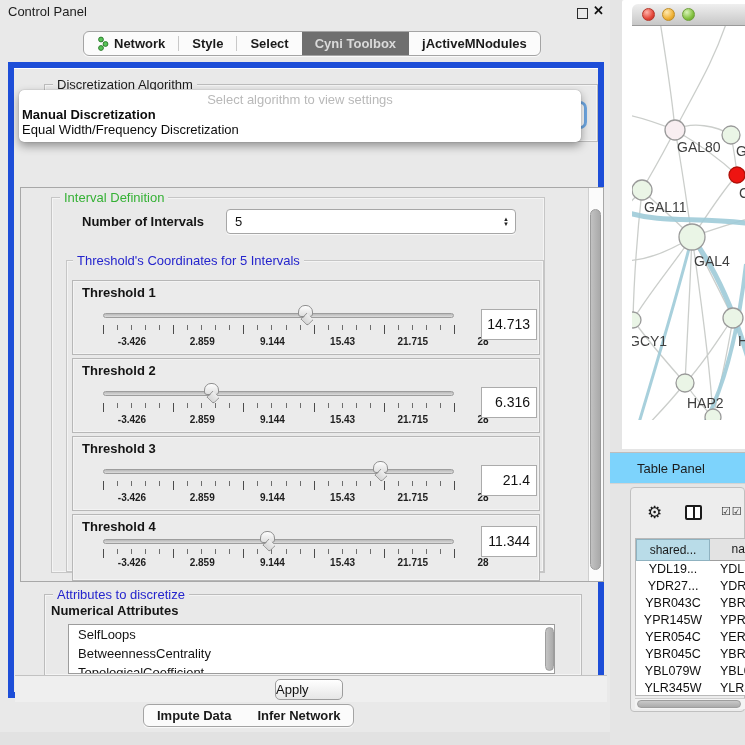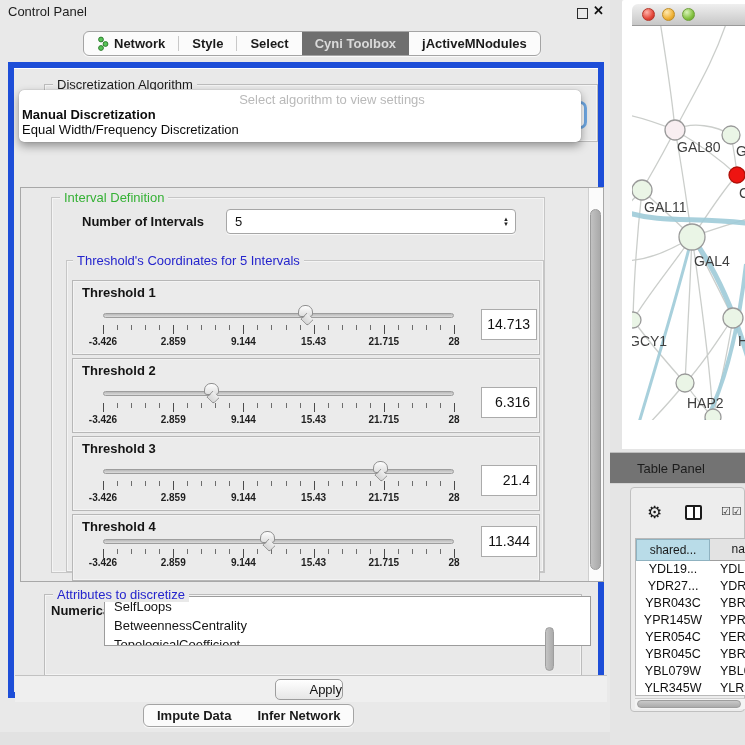--- a/index.html
+++ b/index.html
@@ -26,21 +26,21 @@
 
   .group { position:absolute; border:1px solid #bcbcbc; box-shadow:inset 0 0 0 1px #f4f4f4; }
   .group-label { position:absolute; font-size:13px; background:#e9e9e9; padding:0 4px; color:#1c1c1c; z-index:2; }
   .group-label.green { color:#35b135; }
   .group-label.blue { color:#2525cd; }
 
   
   .algo-combo-behind { position:absolute; left:46px; top:96px; width:542px; height:28px; background:#fff; border:3px solid #6ea7e2; border-radius:7px; z-index:1; }
 
   .algo-popup { position:absolute; left:13px; top:84px; width:562px; height:52px; background:#fff; border-radius:5px; box-shadow:0 4px 10px rgba(0,0,0,.38), 0 0 1px rgba(0,0,0,.4); z-index:10; }
-  .algo-hint { position:absolute; left:0; top:2px; width:100%; text-align:center; font-size:13px; color:#b9b9b9;margin-left:32px; }
+  .algo-hint { position:absolute; left:0; top:2px; width:100%; text-align:center; font-size:13px; color:#b9b9b9; }
   .algo-opt { position:absolute; left:3px; font-size:13px; color:#0c0c0c; white-space:nowrap; }
   .algo-opt.b { top:17px; font-weight:700; }
   .algo-opt.r { top:32px; }
 
   .combo { position:absolute; background:#fff; border:1px solid #a6a6a6; border-radius:4px; font-size:13px; color:#111; display:flex; align-items:center; padding:0 8px; box-shadow:0 1px 0 rgba(255,255,255,.7); }
   .combo .spin { position:absolute; right:6px; top:50%; transform:translateY(-50%); display:flex; flex-direction:column; line-height:5px; font-size:6px; color:#222; text-align:center; }
 
   .scrollpane { position:absolute; left:14px; top:181px; width:584px; height:395px; border:1px solid #a8a8a8; background:#e9e9e9; }
   .vsb-track { position:absolute; right:0; top:0; width:15px; height:100%; background:#fbfbfb; border-left:1px solid #cfcfcf; }
   .vsb-thumb { position:absolute; right:2px; top:21px; width:11px; height:361px; border-radius:6px; background:linear-gradient(90deg,#c2c2c2,#a9a9a9); border:1px solid #9b9b9b; }
@@ -49,42 +49,42 @@
 
   .thr-panel { position:absolute; left:5px; width:468px; border:1px solid #b7b7b7; background:#ebebeb; box-shadow:inset 0 0 0 1px #f3f3f3; }
   .thr-label { position:absolute; left:9px; top:4px; font-size:13px; font-weight:700; color:#141414; }
   .sl-track { position:absolute; left:30px; width:351px; height:5px; border:1px solid #9d9d9d; border-radius:3px; background:linear-gradient(#b9b9b9,#dcdcdc); }
   .sl-thumb { position:absolute; width:15px; height:12px; background:linear-gradient(#fdfdfd,#dfdfdf); border:1px solid #8f8f8f; border-radius:7px 7px 3px 3px; z-index:2; }
   .sl-thumb::after { content:""; position:absolute; left:2.5px; top:9px; width:8px; height:8px; background:linear-gradient(#eee,#d5d5d5); border:1px solid #8f8f8f; border-top:none; transform:rotate(45deg); border-radius:0 0 3px 0; }
   .ticks-minor { position:absolute; left:30px; width:352px; height:5px;
     background:repeating-linear-gradient(to right,#6d6d6d 0 1px,transparent 1px 14.04px); }
   .ticks-major { position:absolute; left:30px; width:352px; height:9px;
     background:repeating-linear-gradient(to right,#4c4c4c 0 1px,transparent 1px 70.2px); }
-  .tick-lab { position:absolute; transform:translateX(-50%); font-size:10px; font-weight:700; color:#1e1e1e; white-space:nowrap; }
+  .tick-lab { position:absolute; transform:translateX(-50%); font-size:10px; font-weight:700; color:#1e1e1e; white-space:nowrap;margin-left:29px; }
   .val-box { position:absolute; left:408px; width:56px; height:31px; background:#fff; border:1px solid #ababab; font-size:14px; color:#111; text-align:right; padding:6px 6px 0 0; }
 
   .attr-list { position:absolute; left:62px; top:618px; width:487px; height:50px; background:#fff; border:1px solid #9c9c9c; overflow:hidden; }
   .attr-item { font-size:13px; color:#141414; line-height:19px; padding-left:9px; white-space:nowrap; }
   .attr-sb { position:absolute; left:475px; top:2px; width:9px; height:44px; border-radius:5px; background:linear-gradient(90deg,#c4c4c4,#ababab); border:1px solid #9e9e9e; }
 
   .apply-strip { position:absolute; left:1px; top:607px; width:592px; height:27px; background:#efefef; border-top:1px solid #c2c2c2; }
-  .apply-btn { position:absolute; left:260px; top:3px; width:68px; height:21px; background:linear-gradient(#fff,#e6e6e6); border:1px solid #9d9d9d; border-radius:5px; font-size:13px; color:#111; text-align:right; line-height:19px; }
+  .apply-btn { position:absolute; left:260px; top:3px; width:68px; height:21px; background:linear-gradient(#fff,#e6e6e6); border:1px solid #9d9d9d; border-radius:5px; font-size:13px; color:#111; text-align:left; line-height:19px; }
 
   
   .right-bg { position:absolute; left:610px; top:0; width:135px; height:745px; background:#e5e5e5; }
 
   .net-window { position:absolute; left:622px; top:0; width:123px; height:449px; background:#ffffff; border-top-left-radius:2px; }
   .net-titlebar { position:absolute; left:10px; top:4px; width:113px; height:22px; background:linear-gradient(#efefef,#c7c7c7); border-top-left-radius:6px; border-bottom:1px solid #9a9a9a; }
   .light { position:absolute; top:4px; width:13px; height:13px; border-radius:50%; }
   .light.red { left:10px; background:radial-gradient(circle at 35% 30%, #ffb3a9, #e4473a 60%, #b02c22); border:1px solid #b5352a; }
   .light.yellow { left:30px; background:radial-gradient(circle at 35% 30%, #ffe9b0, #efb237 60%, #c68a1f); border:1px solid #c08d26; }
   .light.green { left:50px; background:radial-gradient(circle at 35% 30%, #d8f3b7, #83c140 60%, #5f9a28); border:1px solid #6e9f3a; }
   .net-canvas { position:absolute; left:10px; top:26px; width:113px; height:394px; background:#fff; overflow:hidden; }
 
-  .table-panel-hdr { position:absolute; left:610px; top:452px; width:135px; height:32px; background:#737373; border-top:1px solid #bdbdbd; border-bottom:1px solid #d4d4d4; }
+  .table-panel-hdr { position:absolute; left:610px; top:452px; width:135px; height:32px; background:#7dd3fc; border-top:1px solid #bdbdbd; border-bottom:1px solid #d4d4d4; }
   .table-panel-hdr span { position:absolute; left:27px; top:8px; font-size:13px; color:#1c1c1c; }
   .tp-body { position:absolute; left:630px; top:487px; width:115px; height:225px; background:#ededed; border:1px solid #c0c0c0; border-radius:4px; }
   .tp-toolbar { position:absolute; left:0; top:8px; width:115px; height:36px; }
   .gear-ic { position:absolute; left:16px; top:6px; font-size:17px; color:#1b1b1b; }
   .cols-ic { position:absolute; left:54px; top:9px; width:17px; height:15px; border:2px solid #1b1b1b; border-radius:2px; background:#fff; }
   .cols-ic::after { content:""; position:absolute; left:5.5px; top:0; width:2px; height:11px; background:#1b1b1b; }
   .checks-ic { position:absolute; left:90px; top:9px; font-size:11px; color:#1b1b1b; letter-spacing:1px; white-space:nowrap; }
   .tbl { position:absolute; left:4px; top:50px; width:112px; height:158px; overflow:hidden; background:#fff; border:1px solid #b9b9b9; border-right:none; }
   .tbl-head { display:flex; height:22px; }
   .tbl-head .hc { width:74px; flex:0 0 74px; font-size:12px; color:#1a1a1a; text-align:center; line-height:21px; border-right:1px solid #a9bfc9; border-bottom:1px solid #9f9f9f; background:#e3e3e3; }
@@ -230,21 +230,21 @@
 
         <div class="vsb-track">
             <div class="vsb-thumb"></div>
           </div>
       </div>
 
       <div class="group" style="left:30px; top:526px; width:538px; height:81px; border-bottom:none;">
         <span class="group-label blue" style="left:8px; top:-8px;">Attributes to discretize</span>
         <div class="bold-label" style="left:6px; top:8px;">Numerical Attributes</div>
       </div>
-      <div class="attr-list" style="left:54px; top:528px;margin-left:36px;" id="attrList">
+      <div class="attr-list" style="left:54px; top:556px;" id="attrList">
           <div class="attr-item">SelfLoops</div>
           <div class="attr-item">BetweennessCentrality</div>
           <div class="attr-item">TopologicalCoefficient</div>
         </div>
       <div class="attr-sb" style="left:531px; top:559px;"></div>
 
       <div class="apply-strip">
         <div class="apply-btn">Apply</div>
       </div>
     </div>

